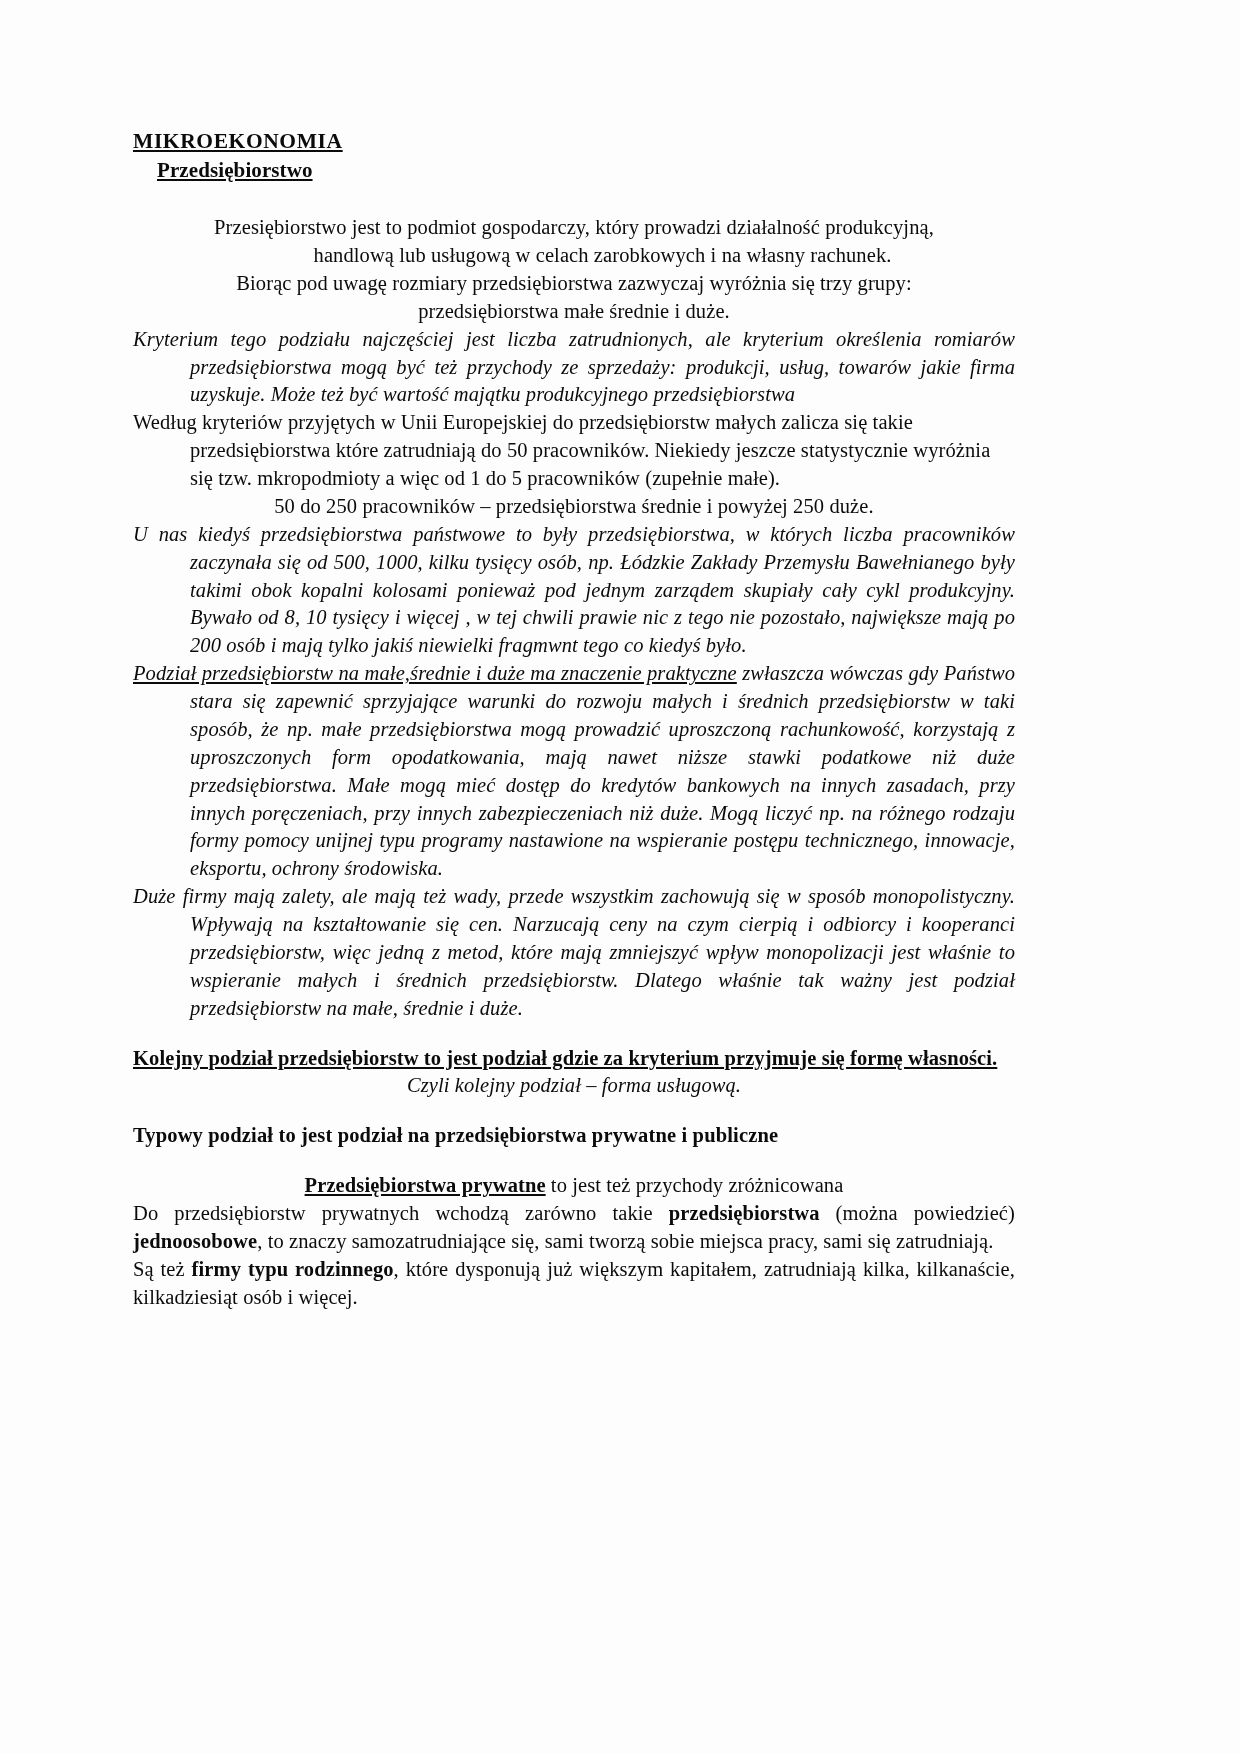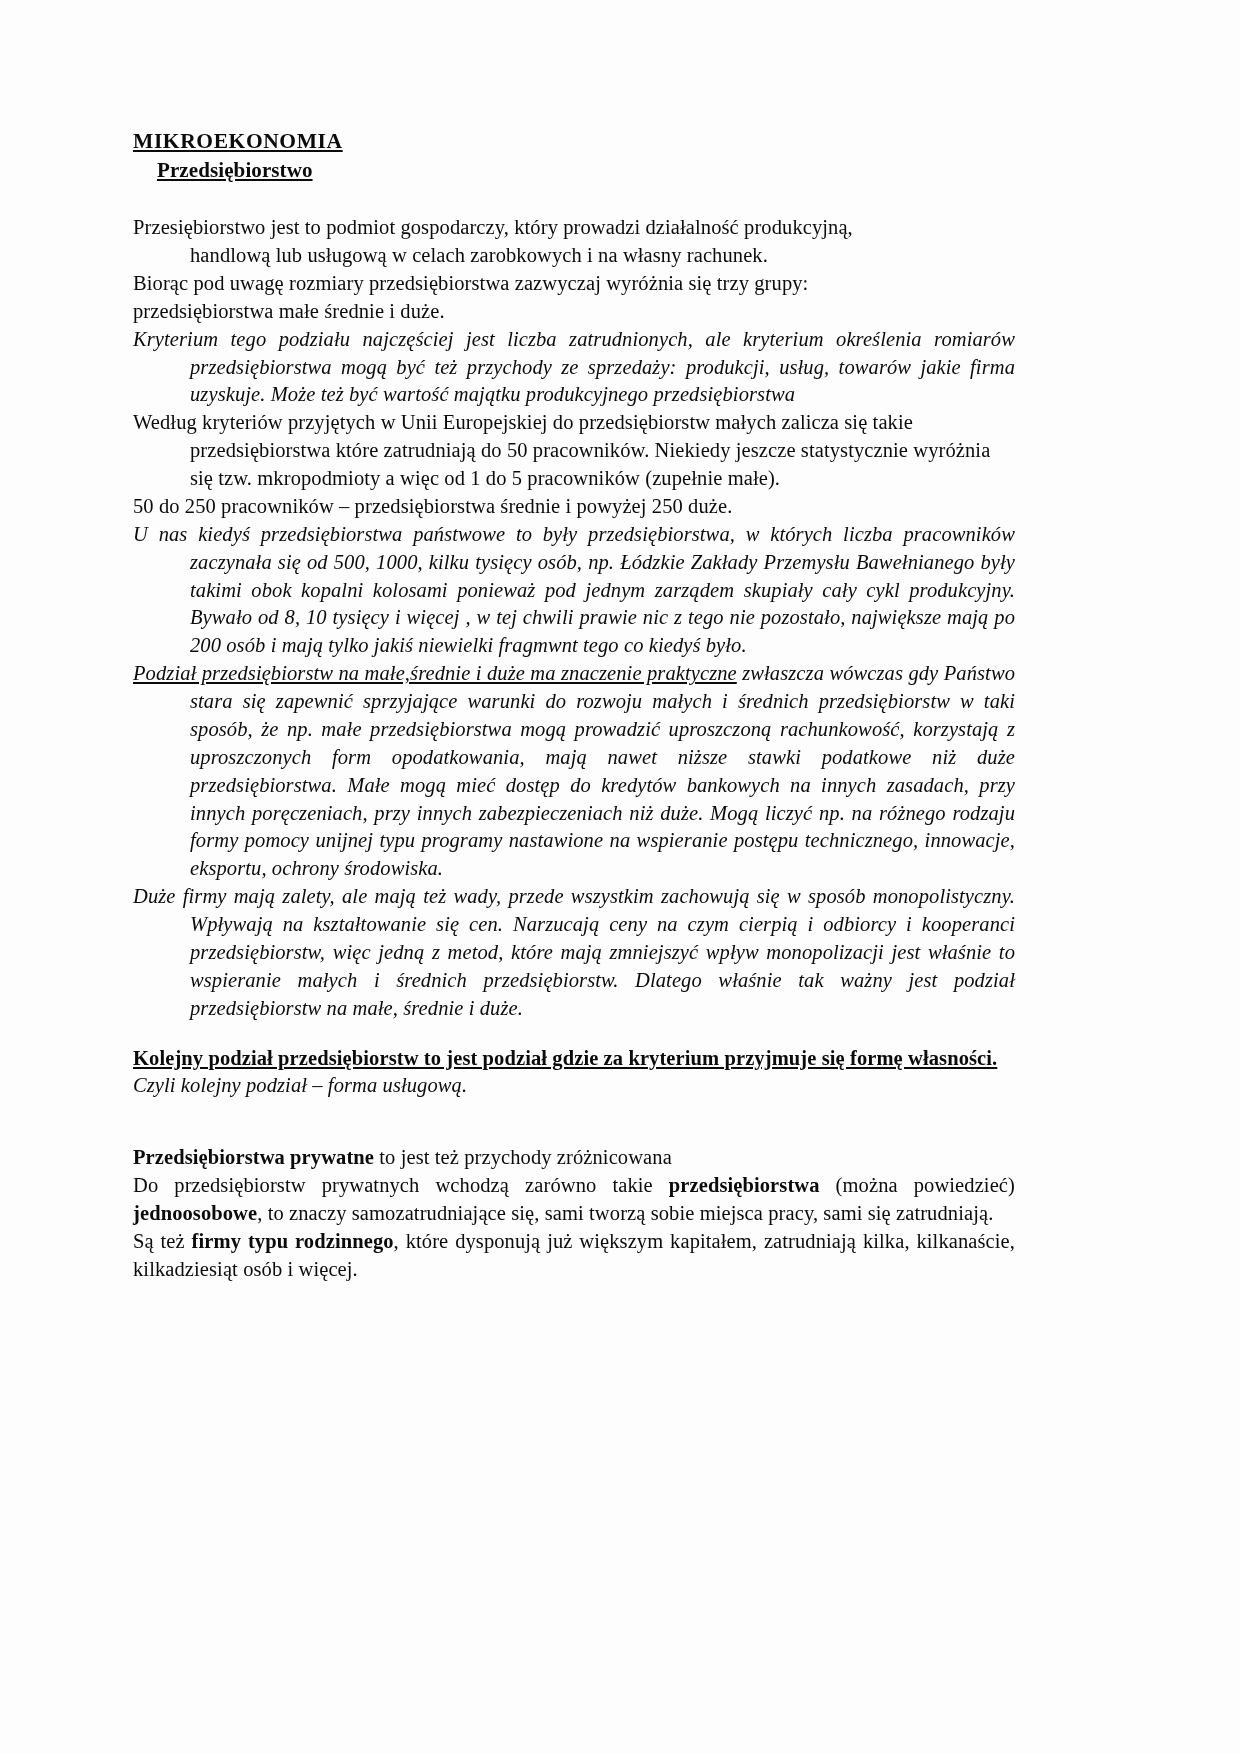--- a/index.html
+++ b/index.html
@@ -48,21 +48,21 @@
     line-height: 1.32;
     margin-top: 1px;
     margin-left: 24px;
   }
 
   .gap-lg { height: 30px; }
   .gap-md { height: 22px; }
 
   
   .p-flush {
-    text-align: left;
+    text-align: center;
     text-indent: 0;
   }
   .p-just {
     text-align: justify;
     text-align-last: left;
   }
   .p-hang {
     
     padding-left: 57px;
     text-indent: -57px;
@@ -77,20 +77,21 @@
   .ital {
     font-style: italic;
   }
   .bold { font-weight: bold; }
   .uline {
     text-decoration: underline;
     text-underline-offset: 2px;
   }
   .bu {
     font-weight: bold;
+    text-decoration: underline;
     text-underline-offset: 2px;
   }
   .head-bold {
     font-weight: bold;
     font-size: 20.5px;
     letter-spacing: 0.15px;
   }
   .head-bold-u {
     font-weight: bold;
     font-size: 20.5px;
@@ -131,20 +132,21 @@
     <div class="p-hang-just ital">Duże firmy mają zalety, ale mają też wady, przede wszystkim zachowują się w sposób monopolistyczny. Wpływają na kształtowanie się cen. Narzucają ceny na czym cierpią i odbiorcy i kooperanci przedsiębiorstw, więc jedną z metod, które mają zmniejszyć wpływ monopolizacji jest właśnie to wspieranie małych i średnich przedsiębiorstw. Dlatego właśnie tak ważny jest podział przedsiębiorstw na małe, średnie i duże.</div>
 
     <div class="gap-md"></div>
 
     <div class="head-bold-u"><span class="u">Kolejny podział przedsiębiorstw to jest podział gdzie za kryterium przyjmuje się formę własności.</span></div>
 
     <div class="p-flush ital">Czyli kolejny podział – forma usługową.</div>
 
     <div class="gap-md"></div>
 
+    <div class="head-bold">Typowy podział to jest podział na przedsiębiorstwa prywatne i publiczne</div>
 
     <div class="gap-md"></div>
 
     <div class="p-flush"><span class="bu">Przedsiębiorstwa prywatne</span><span> to jest też przychody zróżnicowana</span></div>
 
     <div class="p-just"><span>Do przedsiębiorstw prywatnych wchodzą zarówno takie </span><span class="bold">przedsiębiorstwa</span><span> (można powiedzieć) </span><span class="bold">jednoosobowe</span><span>, to znaczy samozatrudniające się, sami tworzą sobie miejsca pracy, sami się zatrudniają.</span></div>
 
     <div class="p-just"><span>Są też </span><span class="bold">firmy typu rodzinnego</span><span>, które dysponują już większym kapitałem, zatrudniają kilka, kilkanaście, kilkadziesiąt osób i więcej.</span></div>
 
   </div>

